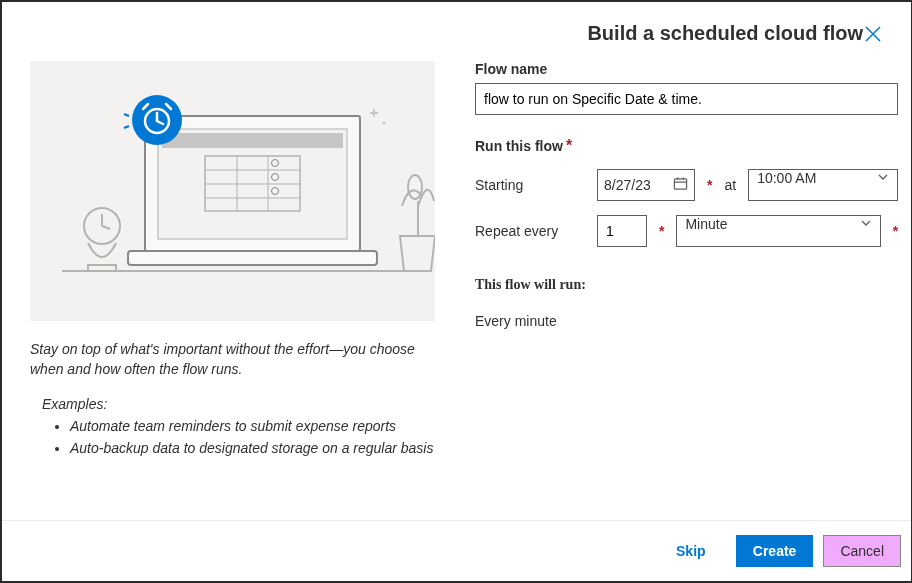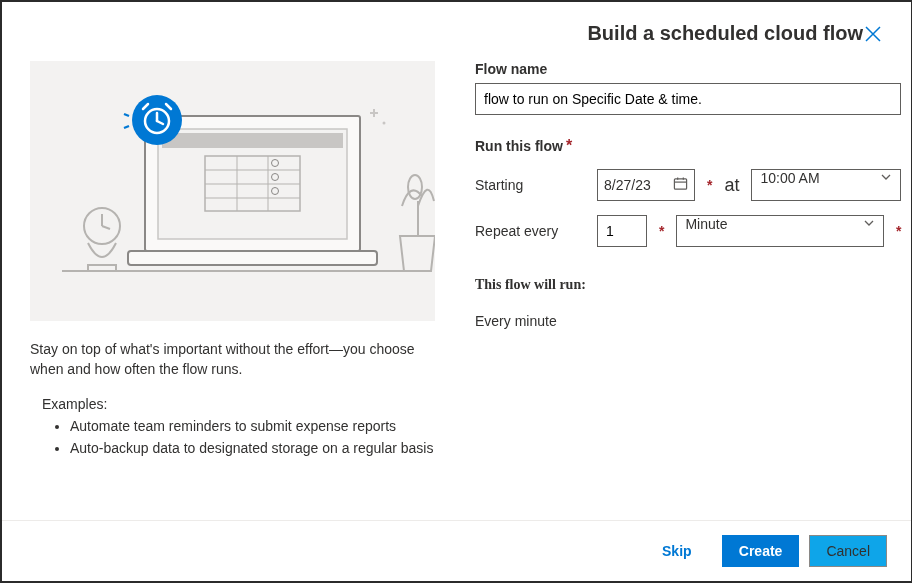--- a/index.html
+++ b/index.html
@@ -24,21 +24,21 @@
   .title {
     font-size: 20px; font-weight: 600; color: #323130;
   }
   .close-btn {
     width: 20px; height: 20px; cursor: pointer; color: #0078d4;
     display: flex; align-items: center; justify-content: center;
   }
   .content {
     display: flex; padding: 8px 28px 8px 28px; gap: 40px;
   }
-  .left-col { width: 459px; }
+  .left-col { width: 459px; font-style: italic; }
   .right-col { flex: 1; }
   .illustration {
     width: 405px; height: 260px; background: #f3f2f1;
     position: relative; overflow: hidden;
   }
   .desc {
     margin-top: 18px; font-size: 14px; color: #323130; line-height: 1.45;
   }
   .examples-label { margin-top: 16px; font-size: 14px; color: #323130; margin-left: 12px; }
   .examples-list { margin: 4px 0 0 0; padding-left: 40px; font-size: 14px; color: #323130; line-height: 1.45; }
@@ -62,46 +62,46 @@
   .row-label {
     width: 110px; font-size: 14px; color: #323130;
   }
   .date-box {
     width: 98px; height: 32px; border: 1px solid #605e5c;
     display: flex; align-items: center; padding: 0 6px; gap: 6px;
     font-size: 14px; color: #323130; position: relative; cursor: pointer;
   }
   .date-box .cal-icon { margin-left: auto; color: #605e5c; }
   .asterisk-after { color: #a4262c; font-size: 14px; font-weight: 600; }
-  .at-label { font-size: 18px; color: #323130; }
+  .at-label { font-size: 14px; color: #323130; }
   .select-box {
     height: 32px; border: 1px solid #605e5c;
     display: flex; padding: 0 8px;
     font-size: 14px; color: #323130; cursor: pointer;
     justify-content: space-between; gap: 8px;
   }
   .chev { color: #605e5c; }
   .num-input {
     width: 50px; height: 32px; border: 1px solid #605e5c;
     padding: 0 8px; font-size: 14px; font-family: inherit; outline: none;
   }
 
   .run-summary-label { font-size: 14px; font-weight: 600; color: #323130; margin-top: 30px; font-family: Liberation Serif, serif; }
   .run-summary-value { font-size: 14px; color: #323130; margin-top: 20px; }
 
   .footer {
     position: absolute; left: 0; right: 0; bottom: 0;
     border-top: 1px solid #edebe9;
-    padding: 14px 24px;
+    padding: 14px 10px;
     display: flex; justify-content: flex-end; gap: 10px;
   }
   .btn {
     height: 32px; min-width: 70px; padding: 0 16px;
     font-size: 14px; font-family: inherit; cursor: pointer;
-    border: 1px solid #8a8886; background: #0ea5e9; color: #323130;
+    border: 1px solid #8a8886; background: #f0abfc; color: #323130;
   }
   .btn.link {
     border: none; background: transparent; color: #0078d4; font-weight: 600;
   }
   .btn.primary {
     border: 1px solid #0078d4; background: #0078d4; color: #fff; font-weight: 600;
   }
 </style>
 </head>
 <body>

